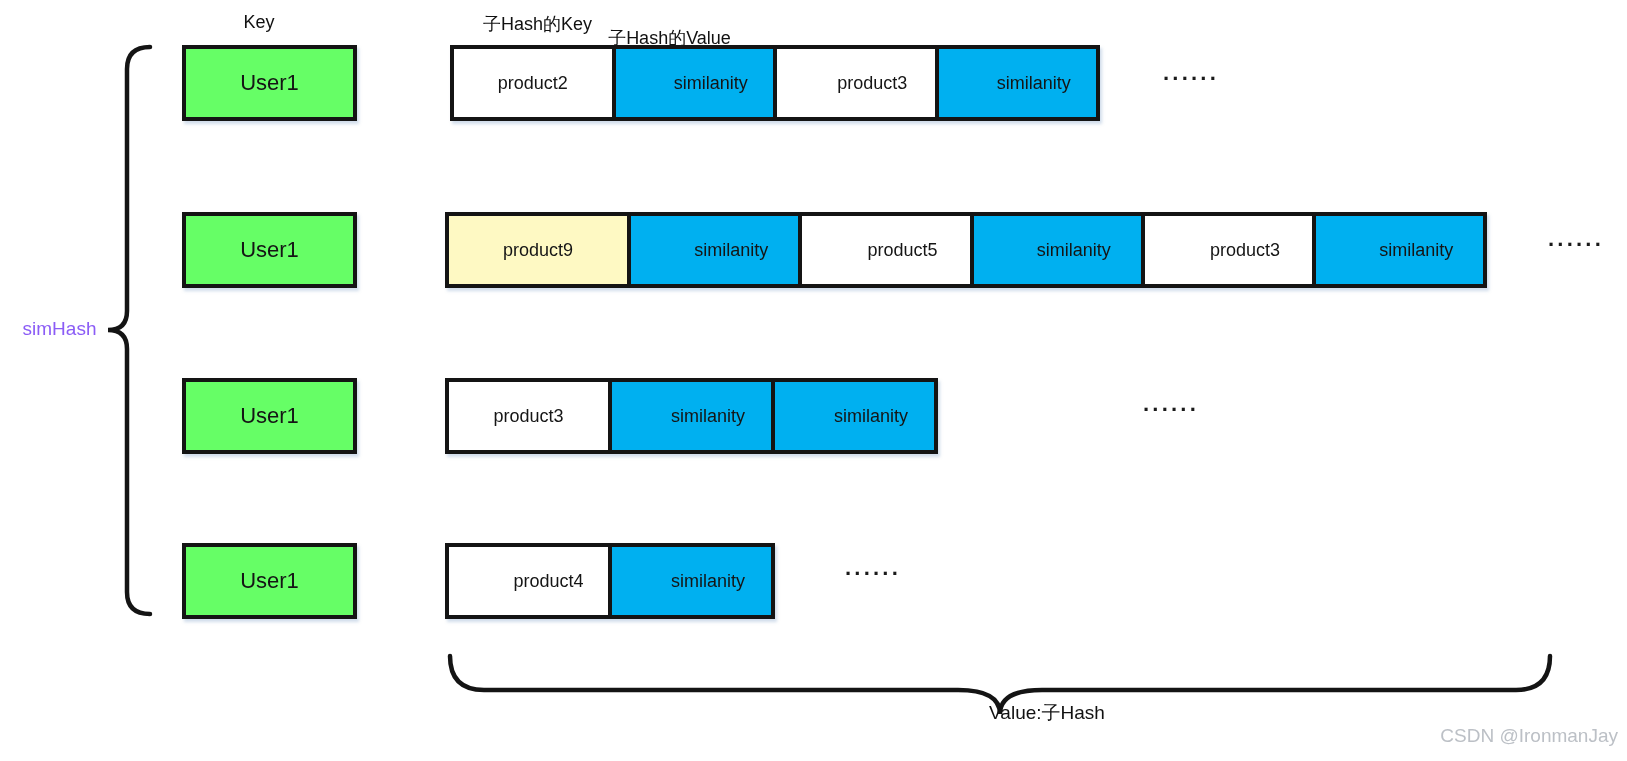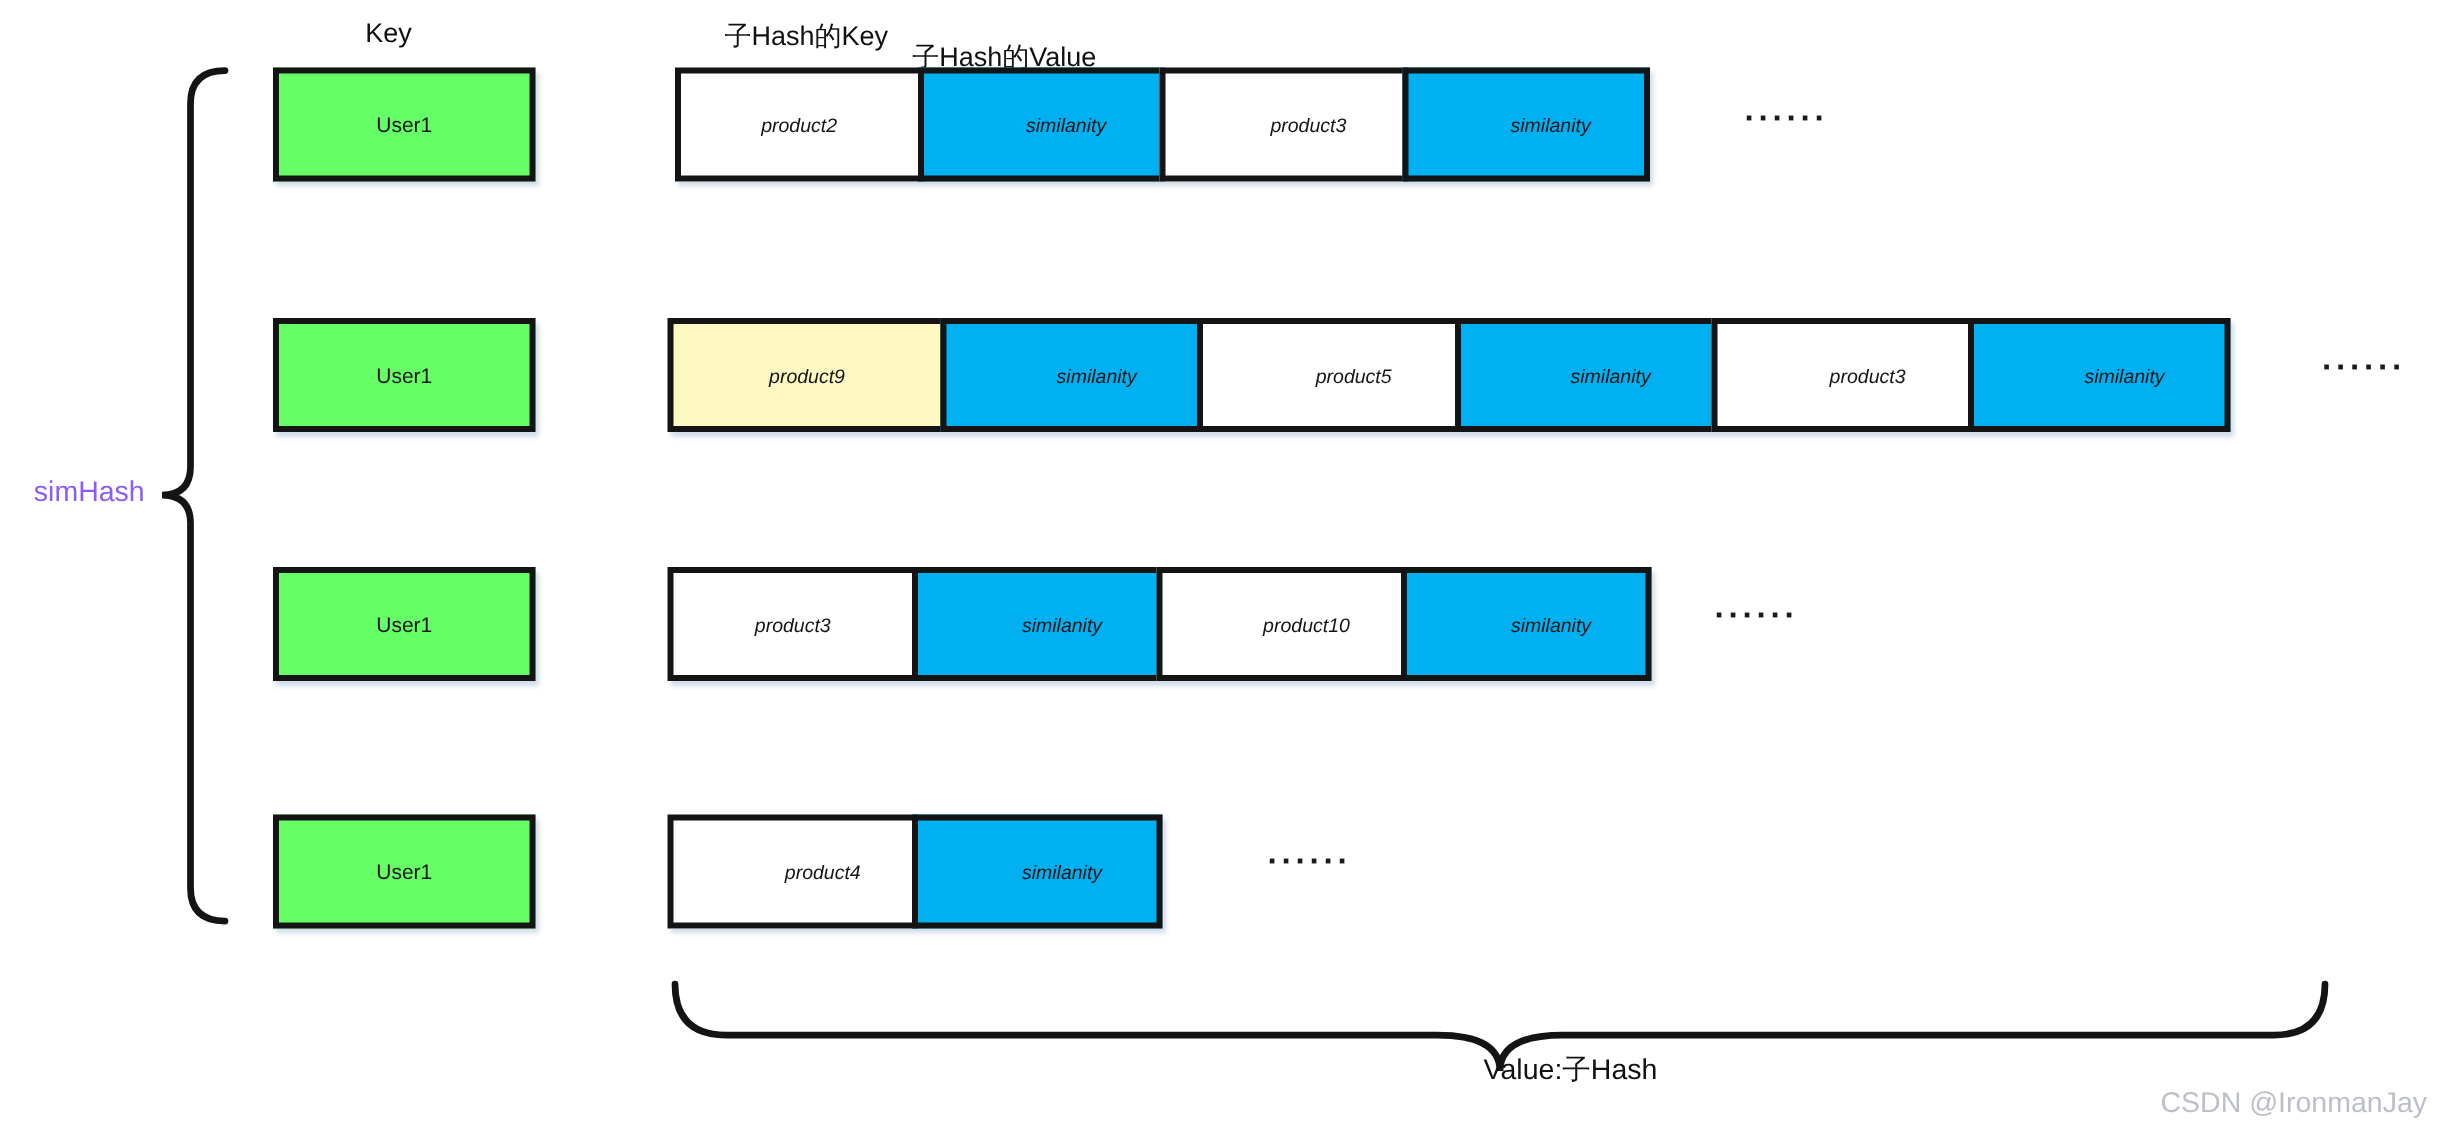--- a/index.html
+++ b/index.html
@@ -16,35 +16,34 @@
     font-size:18px;
     text-align:center;
     white-space:nowrap;
     color:#111;
   }
   .key-box{
     position:absolute;
     box-sizing:border-box;
     border:4px solid #141414;
     display:flex;align-items:center;justify-content:center;
-    font-size:14px;
+    font-size:22px;
     box-shadow:2px 3px 3px rgba(140,170,205,.40);
   }
   .hash-row{
     position:absolute;
     display:flex;
     box-shadow:2px 3px 3px rgba(140,170,205,.40);
   }
   .cell{
     box-sizing:border-box;
     border:4px solid #141414;
     display:flex;align-items:center;justify-content:center;
-    font-size:13px;
+    font-size:18px;
     flex:0 0 auto;
-    font-style:italic;
   }
   .cell + .cell{margin-left:-4px;padding-left:33px;}
   .dots{
     position:absolute;
     font-size:22px;
     font-weight:bold;
     letter-spacing:2px;
     color:#1a1a1a;
     white-space:nowrap;
   }
@@ -138,23 +137,20 @@
       <div class="key-box" style="left: 182px; top: 378px; width: 175px; height: 76px; background: rgb(102, 254, 102);">
         <span>User1</span>
       </div>
       <div class="hash-row" style="left: 445px; top: 378px; height: 76px;">
         <div class="cell" style="width: 167px; background: rgb(255, 255, 255);">
           <span>product3</span>
         </div>
         <div class="cell" style="width: 167px; background: rgb(0, 176, 240);">
           <span>similanity</span>
         </div>
-        <div class="cell" style="width: 167px; background: rgb(255, 255, 255);">
-          <span>product10</span>
-        </div>
         <div class="cell" style="width: 167px; background: rgb(0, 176, 240);">
           <span>similanity</span>
         </div>
       </div>
       <div class="dots" style="left: 1143px; top: 397px;">······</div>
       <div class="key-box" style="left: 182px; top: 543px; width: 175px; height: 76px; background: rgb(102, 254, 102);">
         <span>User1</span>
       </div>
       <div class="hash-row" style="left: 445px; top: 543px; height: 76px;">
         <div class="cell" style="width: 167px; background: rgb(255, 255, 255); padding-left: 40px;">

